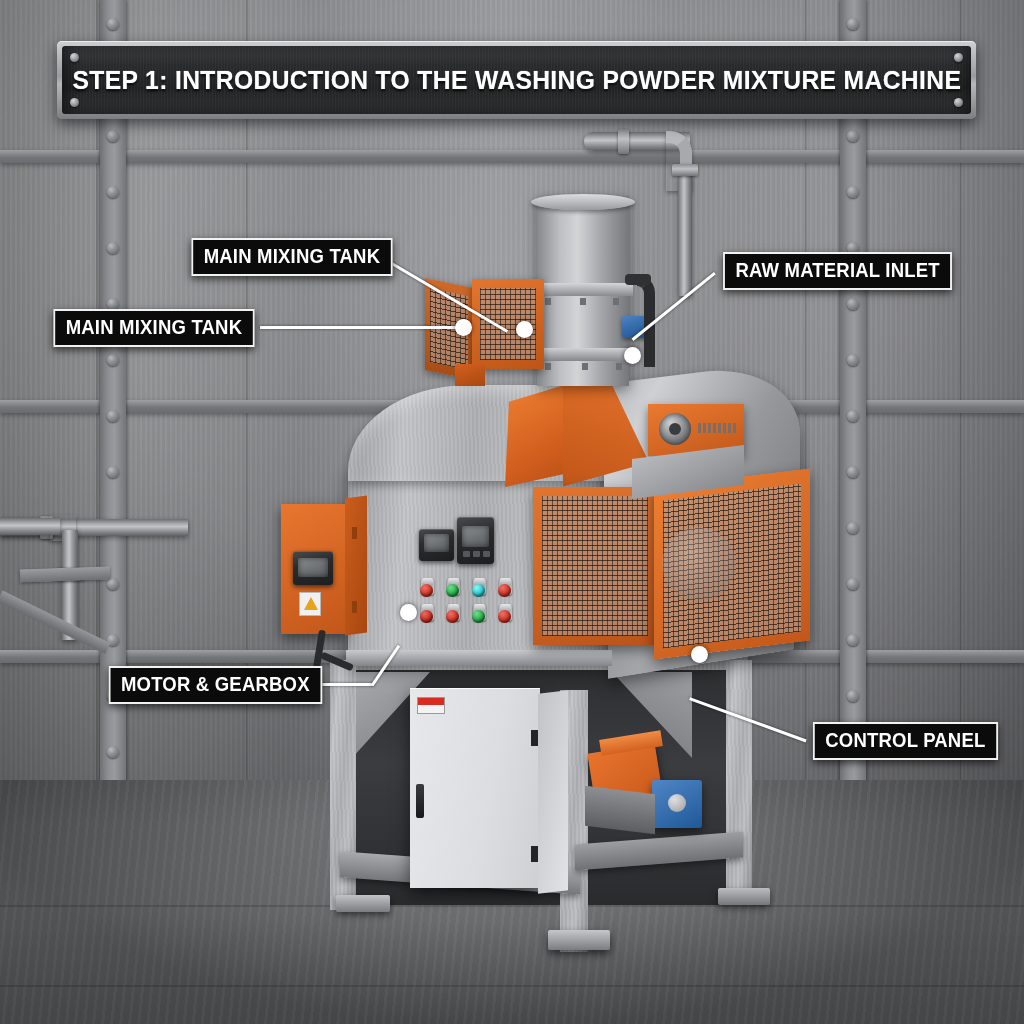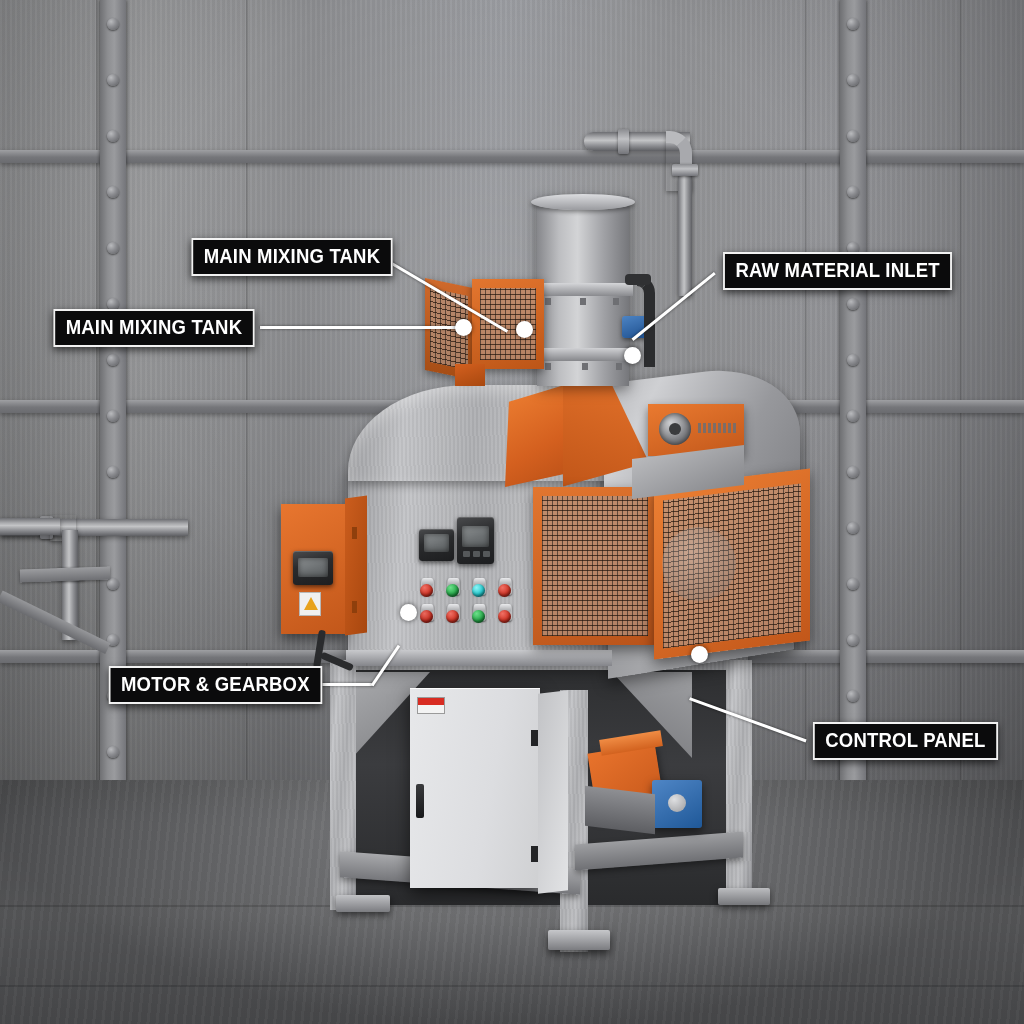--- a/index.html
+++ b/index.html
@@ -205,20 +205,29 @@
 
   <div class="pipe-h" style="left:584px; top:132px; width:106px; height:19px; border-radius:10px 0 0 10px;"></div>
   <div class="collar" style="left:618px; top:129px; width:11px; height:25px;"></div>
   <div style="position:absolute;left:666px;top:131px;width:26px;height:60px;
               border-top-right-radius:22px;
               border-right:12px solid #a8a9ad; border-top:12px solid #b9babd;
               box-shadow:0 2px 4px rgba(0,0,0,.35);"></div>
   <div class="pipe-v" style="left:678px; top:176px; width:14px; height:120px;"></div>
   <div class="collar" style="left:672px; top:164px; width:26px; height:12px;"></div>
 
+  <div class="plate">
+    <div class="plate-inner">
+      <span class="plate-title">STEP 1: INTRODUCTION TO THE WASHING POWDER MIXTURE MACHINE</span>
+      <span class="pscrew" style="left:8px;  top:7px;"></span>
+      <span class="pscrew" style="right:8px; top:7px;"></span>
+      <span class="pscrew" style="left:8px;  bottom:7px;"></span>
+      <span class="pscrew" style="right:8px; bottom:7px;"></span>
+    </div>
+  </div>
 
   <div class="floor"></div>
   <div class="floorline" style="left:0;top:905px;width:1024px;"></div>
   <div class="floorline" style="left:0;top:985px;width:1024px;"></div>
 
   <div class="steel" style="position:absolute;left:330px;top:650px;width:420px;height:268px;
         clip-path:polygon(0% 0%,100% 0%,100% 100%,0% 100%);opacity:0;"></div>
 
   <div class="steel" style="position:absolute;left:348px;top:655px;width:400px;height:22px;
         box-shadow:0 2px 6px rgba(0,0,0,.4);"></div>

